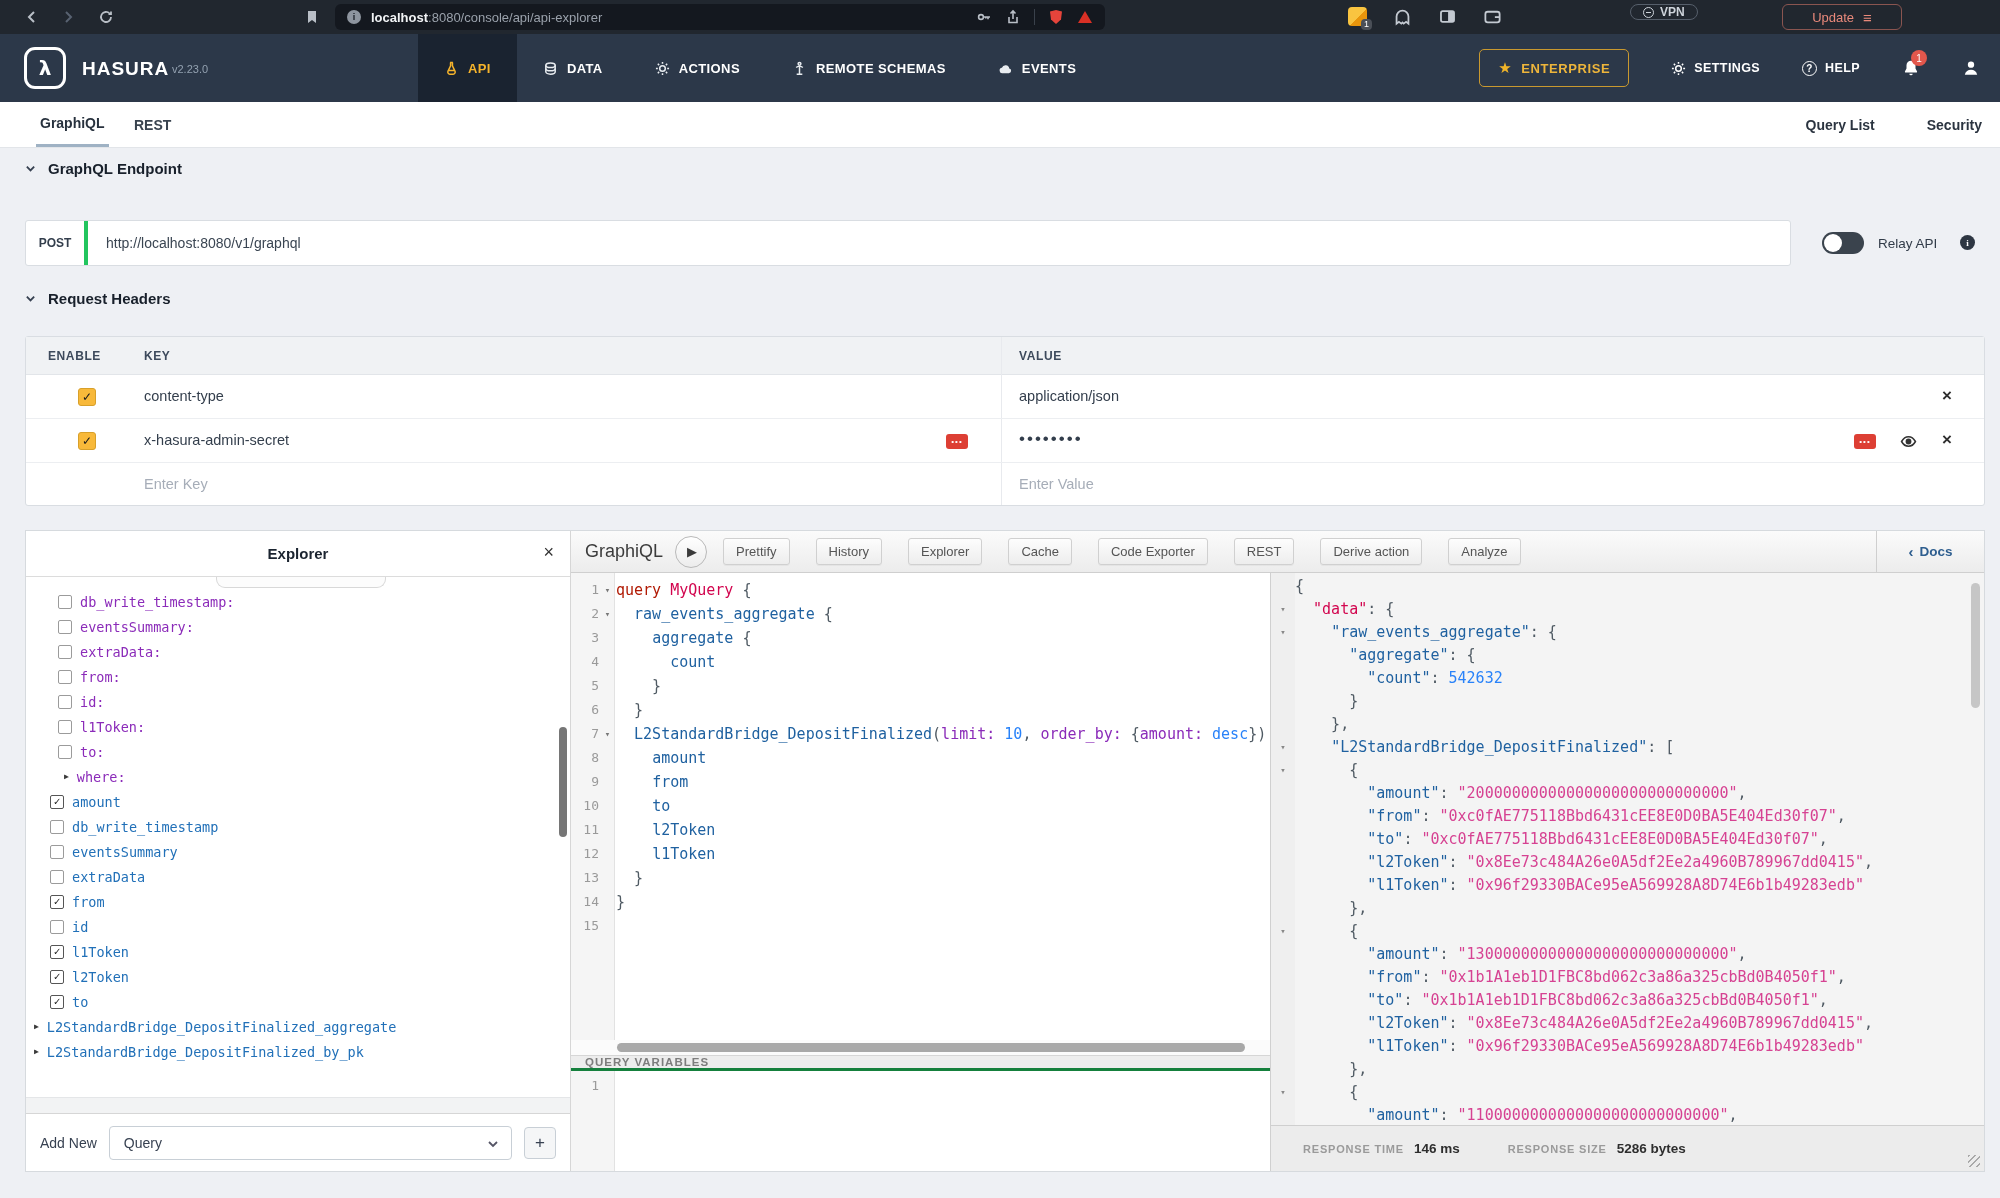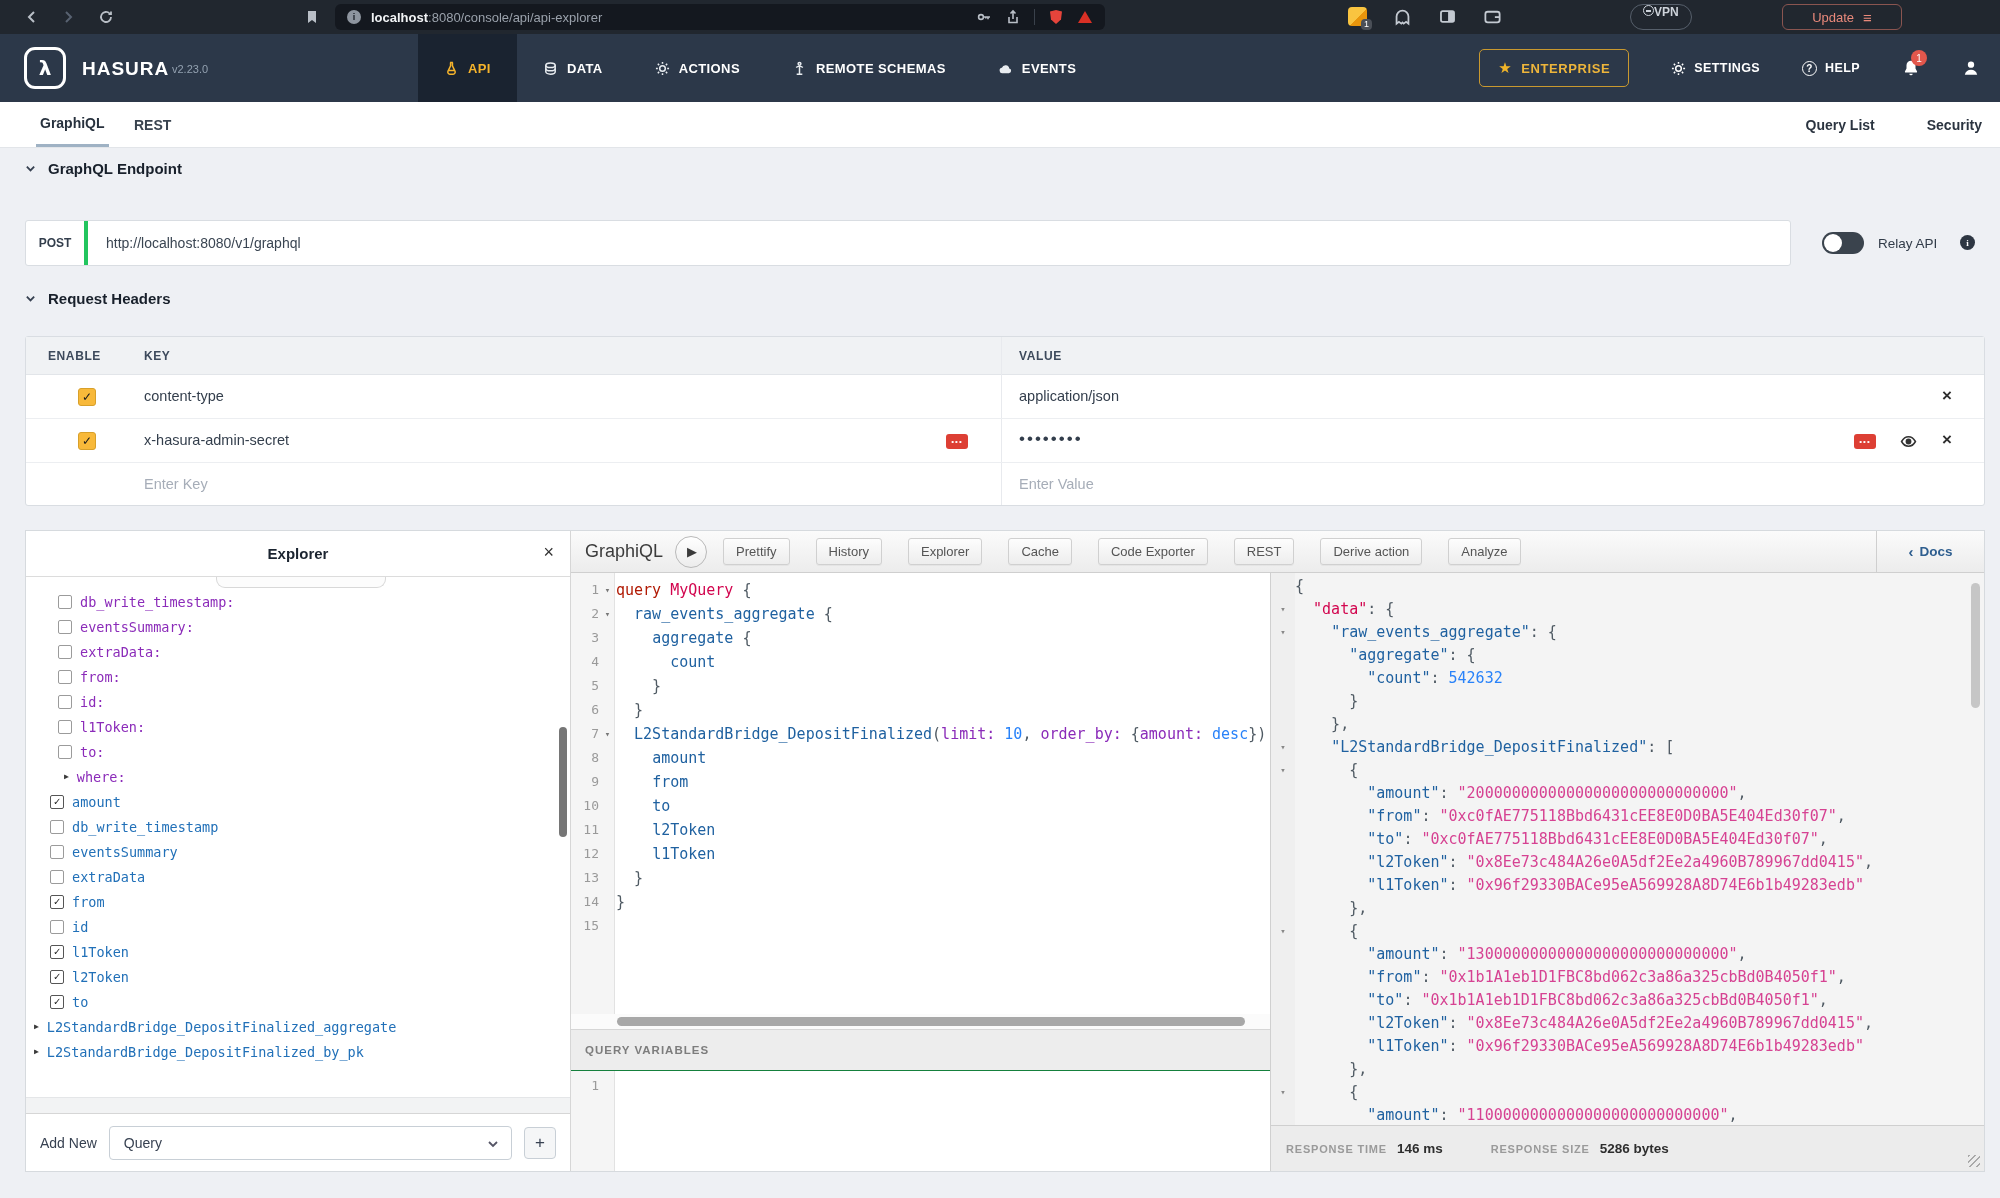--- a/index.html
+++ b/index.html
@@ -14,21 +14,21 @@
   .b-ic.dim{color:#586271}
   .urlbar{position:absolute;left:335px;top:4px;width:770px;height:26px;background:#14181f;border-radius:6px;display:flex;align-items:center;font-size:13px}
   .u-info{width:14px;height:14px;border-radius:50%;background:#8e959f;color:#14181f;font-size:9px;font-weight:bold;display:flex;align-items:center;justify-content:center;margin:0 10px 0 12px}
   .u-host{color:#f1f3f5;font-weight:bold}
   .u-path{color:#9aa1ab}
   .u-right{margin-left:auto;display:flex;align-items:center;gap:13px;margin-right:12px}
   .u-div{width:1px;height:16px;background:#3a414b}
   .ext{width:19px;height:19px}
   .ext-notes{background:linear-gradient(135deg,#f9c440 55%,#e8950c 55%);border-radius:4px;position:relative}
   .ext-badge{position:absolute;right:-5px;bottom:-4px;background:#4a4f57;color:#fff;font-size:9px;border-radius:4px;padding:0 3px;line-height:11px}
-  .vpn{position:absolute;left:1630px;top:4px;height:26px;border:1.5px solid #565f6b;border-radius:13px;display:flex;gap:0;padding:0 12px;color:#ced4db;font-size:12px;font-weight:bold}
+  .vpn{position:absolute;left:1630px;top:4px;height:16px;border:1.5px solid #565f6b;border-radius:13px;display:flex;align-items:center;gap:6px;padding:0 12px;color:#ced4db;font-size:12px;font-weight:bold}
   .vpn-dot{width:11px;height:11px;border:1.5px solid #ced4db;border-radius:50%;position:relative}
   .vpn-dot::after{content:"";position:absolute;left:2px;top:4px;width:5px;height:1.5px;background:#ced4db}
   .update{position:absolute;left:1782px;top:4px;height:26px;width:120px;border:1.5px solid #8a5550;border-radius:6px;display:flex;align-items:center;justify-content:center;gap:9px;color:#e9897b;font-size:13px}
   .update .burger{font-size:15px;line-height:1}
 
   
   .nav{position:absolute;top:34px;left:0;width:2000px;height:68px;background:#2c3849;color:#fff}
   .logo{position:absolute;left:24px;top:13px;width:42px;height:42px;border:3px solid #fff;border-radius:11px;display:flex;align-items:center;justify-content:center;color:#fff;font-size:20px;font-weight:bold;font-family:"DejaVu Sans",sans-serif}
   .brand{position:absolute;left:82px;top:24px;font-size:19px;font-weight:bold;letter-spacing:1px}
   .version{position:absolute;left:172px;top:29px;font-size:11px;color:#93a1b0}
@@ -131,32 +131,32 @@
   .tk-def{color:#D2054E}
   .tk-prop{color:#1F61A0}
   .tk-attr{color:#8B2BB9}
   .tk-num{color:#2882F9}
   .tk-p{color:#4f5a63}
   .tk-key{color:#1F61A0}
   .tk-key2{color:#D2054E}
   .tk-str{color:#D64292}
   .qhscroll{height:15px;background:#fbfbfb;position:relative;flex:none}
   .qhthumb{position:absolute;left:46px;right:25px;top:3px;height:9px;background:#a8a8a8;border-radius:5px;cursor:pointer}
-  .qvhead{height:42px;background:#ededed;border-top:1px solid #d6d6d6;border-bottom:1px solid #15803d;display:flex;align-items:center;padding-left:14px;font-size:11.5px;font-weight:bold;letter-spacing:1px;color:#7d7d7d;flex:none}
+  .qvhead{height:16px;background:#ededed;border-top:1px solid #d6d6d6;border-bottom:3px solid #15803d;display:flex;align-items:center;padding-left:14px;font-size:11.5px;font-weight:bold;letter-spacing:1px;color:#7d7d7d;flex:none}
   .qvars{height:100px;position:relative;flex:none}
   .qvars .vnum{position:absolute;left:0;top:7px;width:28px;text-align:right;color:#9a9a9a;font-size:13px;font-family:"DejaVu Sans Mono",monospace}
 
   .rcol{flex:1;display:flex;flex-direction:column;background:#f4f4f4;min-width:0}
   .rcode{flex:1;position:relative;overflow:hidden;padding-top:2px}
   .rgutbg{position:absolute;left:0;top:0;bottom:0;width:24px;background:#efefef}
   .rline{display:flex;height:23px;line-height:23px;font-size:15px;white-space:pre;position:relative}
   .rline:first-child{margin-top:-13px}
   .rfold{width:24px;flex:none;text-align:center;color:#888;font-size:9px}
   .rscroll{position:absolute;right:4px;top:10px;width:9px;height:125px;background:#c6c6c6;border-radius:5px}
-  .rfoot{height:46px;background:#ececec;border-top:1px solid #cfcfcf;display:flex;align-items:center;padding-left:15px;gap:10px;position:relative;flex:none}
+  .rfoot{height:46px;background:#ececec;border-top:1px solid #cfcfcf;display:flex;align-items:center;padding-left:32px;gap:10px;position:relative;flex:none}
   .rfl{font-size:11px;font-weight:bold;color:#9a9a9a;letter-spacing:.8px}
   .rfv{font-size:13.5px;font-weight:bold;color:#2e2e2e}
   .rgap{width:28px}
   .resize{position:absolute;right:4px;bottom:4px;width:12px;height:12px;background:repeating-linear-gradient(135deg,#a9a9a9 0 1.5px,transparent 1.5px 4.5px)}
 </style>
 </head>
 <body>
 
 <div class="browser">
   <svg class="b-ic" style="left:24px" viewBox="0 0 16 16" fill="none" stroke="currentColor" stroke-width="2">

